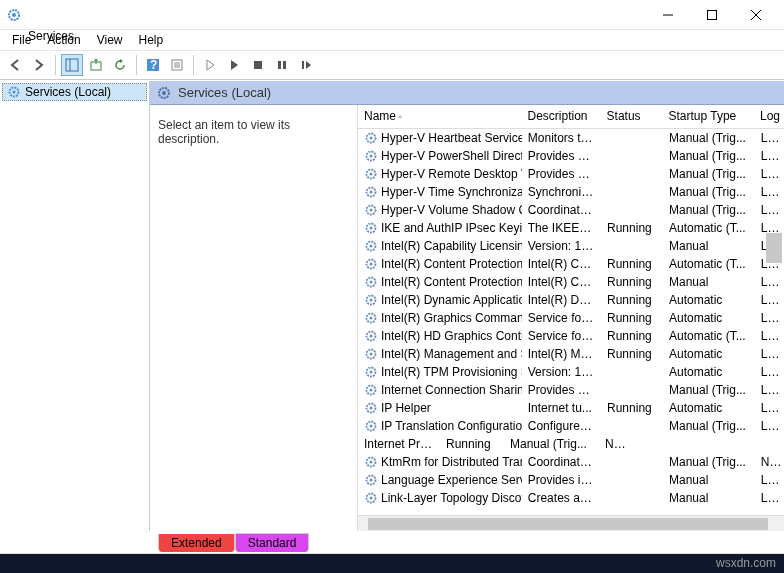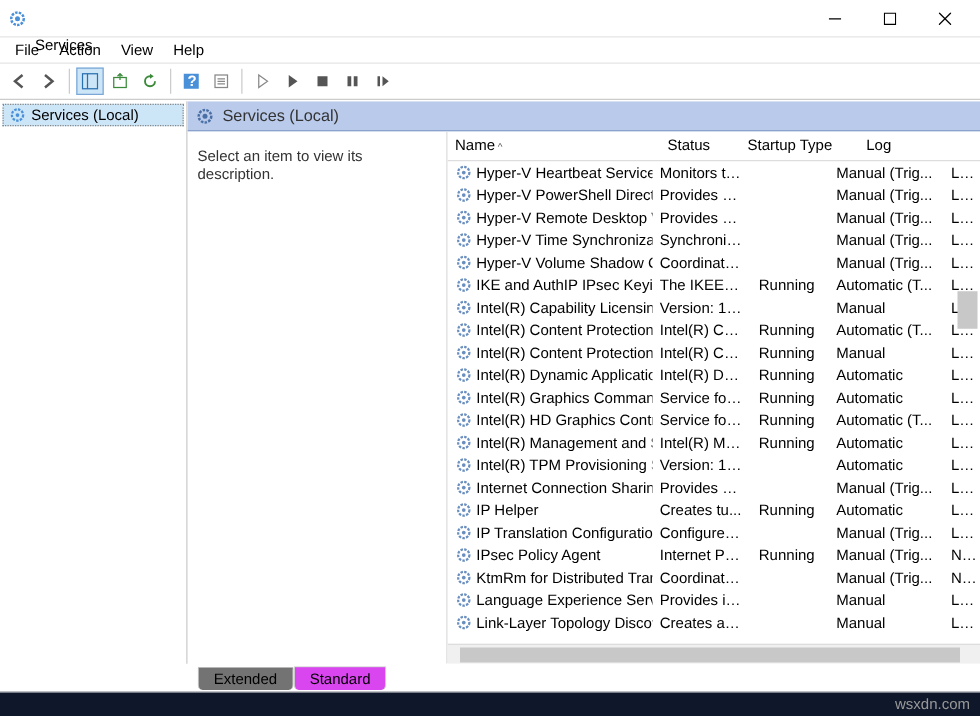--- a/index.html
+++ b/index.html
@@ -53,21 +53,21 @@
 
 .hscroll { height:16px; background:#f0f0f0; border-top:1px solid #ddd; position:relative; }
 .hscroll .thumb { position:absolute; left:10px; top:2px; height:12px; width:400px; background:#c8c8c8; }
 
 .vscroll { position:absolute; right:2px; top:163px; width:16px; height:320px; }
 .vscroll .vthumb { position:absolute; top:70px; width:16px; height:30px; background:#c8c8c8; }
 
 
 .bottom-tabs { height:22px; display:flex; align-items:flex-end; padding-left:158px; border-top:0; }
 .tab { padding:2px 12px; border:1px solid #ccc; border-bottom:none; border-radius:0 0 4px 4px; background:#d946ef; position:relative; top:-1px; font-size:12px; }
-.tab.inactive { border-top:none; background:#737373; }
+.tab.inactive { border-top:none; background:#ef4444; }
 
 
 .footer { height:20px; text-align:right; padding:2px 8px; color:#999; font-size:11px; background:#0f172a; border-top:1px solid #e5e5e5; }
 
 svg { display:block; }
 </style>
 </head>
 <body>
 
 <div class="titlebar">
@@ -203,20 +203,21 @@
     </div>
 
     <div class="inner-body">
       <div class="desc-col">
         <span>Select an item to view its description.</span>
       </div>
 
       <div class="list-col">
         <div class="list-header">
           <div class="col col-name sort">Name</div>
+          <div class="col col-desc">Description</div>
           <div class="col col-status">Status</div>
           <div class="col col-startup">Startup Type</div>
           <div class="col col-logon">Log</div>
         </div>
         <div class="list-rows" id="list-rows">
             <div class="row">
               <div class="cell name-cell col-name">
                 <span class="svc-icon">
                   <svg width="14" height="14">
                     <circle cx="7" cy="7" r="4.5" fill="none" stroke="#6a8fbf" stroke-width="1.8" stroke-dasharray="2 1"></circle>
@@ -443,50 +444,41 @@
             <div class="row">
               <div class="cell name-cell col-name">
                 <span class="svc-icon">
                   <svg width="14" height="14">
                     <circle cx="7" cy="7" r="4.5" fill="none" stroke="#6a8fbf" stroke-width="1.8" stroke-dasharray="2 1"></circle>
                     <circle cx="7" cy="7" r="1.5" fill="#6a8fbf"></circle>
                   </svg>
                 </span>
                 <span>IP Helper</span>
               </div>
-              <div class="cell col-desc">Creates tu...</div>
+              <div class="cell col-desc">Internet tu...</div>
               <div class="cell col-status">Running</div>
               <div class="cell col-startup">Automatic</div>
               <div class="cell col-logon">Loca</div>
             </div>
             <div class="row">
               <div class="cell name-cell col-name">
                 <span class="svc-icon">
                   <svg width="14" height="14">
                     <circle cx="7" cy="7" r="4.5" fill="none" stroke="#6a8fbf" stroke-width="1.8" stroke-dasharray="2 1"></circle>
                     <circle cx="7" cy="7" r="1.5" fill="#6a8fbf"></circle>
                   </svg>
                 </span>
                 <span>IP Translation Configuratio...</span>
               </div>
               <div class="cell col-desc">Configures ...</div>
               <div class="cell col-status"></div>
               <div class="cell col-startup">Manual (Trig...</div>
               <div class="cell col-logon">Loca</div>
             </div>
             <div class="row">
-              <div class="cell name-cell col-name">
-                <span class="svc-icon">
-                  <svg width="14" height="14">
-                    <circle cx="7" cy="7" r="4.5" fill="none" stroke="#6a8fbf" stroke-width="1.8" stroke-dasharray="2 1"></circle>
-                    <circle cx="7" cy="7" r="1.5" fill="#6a8fbf"></circle>
-                  </svg>
-                </span>
-                <span>IPsec Policy Agent</span>
-              </div>
               <div class="cell col-desc">Internet Pro...</div>
               <div class="cell col-status">Running</div>
               <div class="cell col-startup">Manual (Trig...</div>
               <div class="cell col-logon">Netw</div>
             </div>
             <div class="row">
               <div class="cell name-cell col-name">
                 <span class="svc-icon">
                   <svg width="14" height="14">
                     <circle cx="7" cy="7" r="4.5" fill="none" stroke="#6a8fbf" stroke-width="1.8" stroke-dasharray="2 1"></circle>

